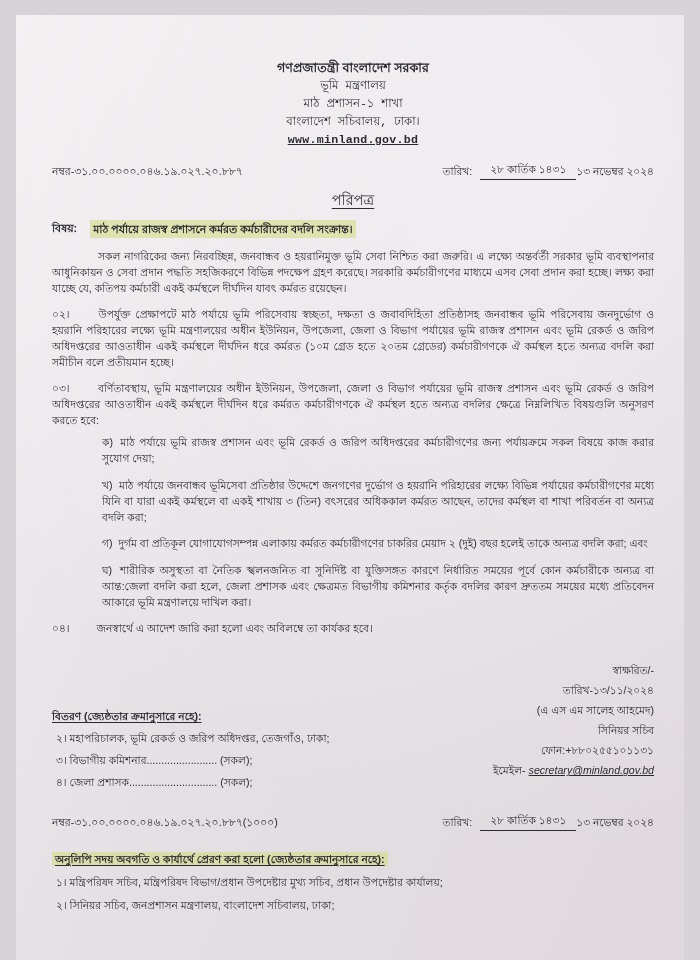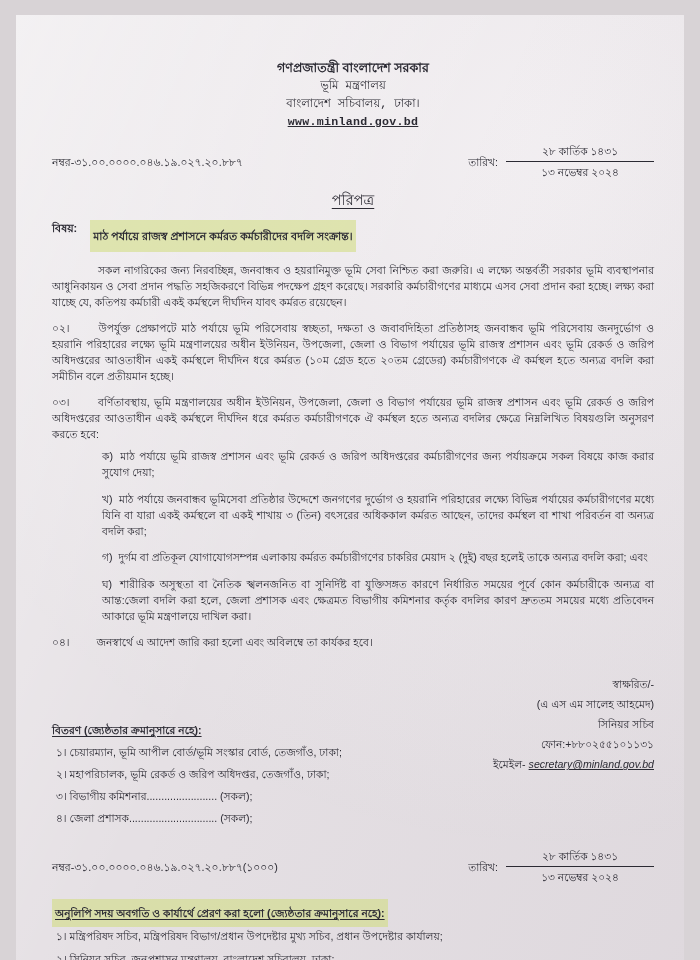--- a/index.html
+++ b/index.html
@@ -15,27 +15,27 @@
     font-family:"Liberation Sans","DejaVu Sans",sans-serif;
     font-size:10.6px; line-height:16px;
   }
   .letterhead { text-align:center; line-height:18px; }
   .lh-gov { font-weight:bold; font-size:12.6px; }
   .lh-line { font-size:11.6px;font-family:Liberation Mono, monospace; }
   .website { text-decoration:underline; font-weight:600; letter-spacing:0.3px; cursor:pointer; }
   .ref-row { display:flex; justify-content:space-between; align-items:center; margin-top:12px; }
   .memo { font-size:10.8px; }
   .date-wrap { display:flex; align-items:center; gap:8px; }
-  .date-stack { display:inline-flex; flex-direction:column; text-align:center; min-width:148px; }
+  .date-stack { display:inline-flex; flex-direction:row; text-align:center; min-width:148px; }
   .date-top { border-bottom:1.4px solid #2b2a33; padding:0 10px 2px; }
   .date-bottom { padding-top:2px; }
   .doc-title { text-align:center; font-size:14.5px; font-weight:normal; margin:12px 0 0;
     text-decoration:underline; text-underline-offset:3px; }
   .subject-row { margin-top:12px; display:flex; gap:13px; font-weight:bold; font-size:10.9px; }
-  .hl { background-color:rgba(208,220,122,0.55); box-decoration-break:clone; -webkit-box-decoration-break:clone; padding:8px 3px; }
+  .hl { background-color:rgba(208,220,122,0.55); box-decoration-break:clone; -webkit-box-decoration-break:clone; padding:1px 3px; }
   .para { margin:10px 0 0; text-align:justify; }
   .indent { text-indent:46px; }
   .pno { margin-right:24px; }
   .clauses { margin-left:50px; }
   .clause { margin-top:6px; text-align:justify; }
   .cl-label { margin-right:3px; }
   .sig-dist-row { display:flex; margin-top:12px; align-items:flex-start; }
   .dist { flex:1; padding-top:60px; padding-right:8px; }
   .sec-head { font-weight:bold; text-decoration:underline; text-underline-offset:2px; }
   .dist-item { margin-top:6px; padding-left:4px; }
@@ -47,20 +47,21 @@
   .ref-row.second { margin-top:22px; }
 </style>
 </head>
 <body>
 
 <div class="page">
 
   <header class="letterhead">
     <div class="lh-gov">গণপ্রজাতন্ত্রী বাংলাদেশ সরকার</div>
     <div class="lh-line">ভূমি মন্ত্রণালয়</div>
+    <div class="lh-line">মাঠ প্রশাসন-১ শাখা</div>
     <div class="lh-line">বাংলাদেশ সচিবালয়, ঢাকা।</div>
     <div class="lh-line website">www.minland.gov.bd</div>
   </header>
 
   <div class="ref-row">
     <span class="memo">নম্বর-৩১.০০.০০০০.০৪৬.১৯.০২৭.২০.৮৮৭</span>
     <span class="date-wrap">
       <span class="date-label">তারিখ:</span>
       <span class="date-stack">
         <span class="date-top">২৮ কার্তিক ১৪৩১</span>
@@ -109,28 +110,28 @@
 
   <p class="para">
     <span class="pno">০৪।</span>
     <span>জনস্বার্থে এ আদেশ জারি করা হলো এবং অবিলম্বে তা কার্যকর হবে।</span>
   </p>
 
   <div class="sig-dist-row">
 
     <div class="dist">
       <div class="sec-head">বিতরণ (জ্যেষ্ঠতার ক্রমানুসারে নহে):</div>
-      <div class="dist-item">১। চেয়ারম্যান, ভূমি আপীল বোর্ড/ভূমি সংস্কার বোর্ড, তেজগাঁও, ঢাকা;</div>
       <div class="dist-item">২। মহাপরিচালক, ভূমি রেকর্ড ও জরিপ অধিদপ্তর, তেজগাঁও, ঢাকা;</div>
       <div class="dist-item">৩। বিভাগীয় কমিশনার........................ (সকল);</div>
       <div class="dist-item">৪। জেলা প্রশাসক.............................. (সকল);</div>
     </div>
 
     <div class="signature">
       <div>স্বাক্ষরিত/-</div>
+      <div>তারিখ-১৩/১১/২০২৪</div>
       <div>(এ এস এম সালেহ আহমেদ)</div>
       <div>সিনিয়র সচিব</div>
       <div>ফোন:+৮৮০২৫৫১০১১৩১</div>
       <div>
         <span>ইমেইল-</span>
         <span class="email-link">secretary@minland.gov.bd</span>
       </div>
     </div>
 
   </div>

